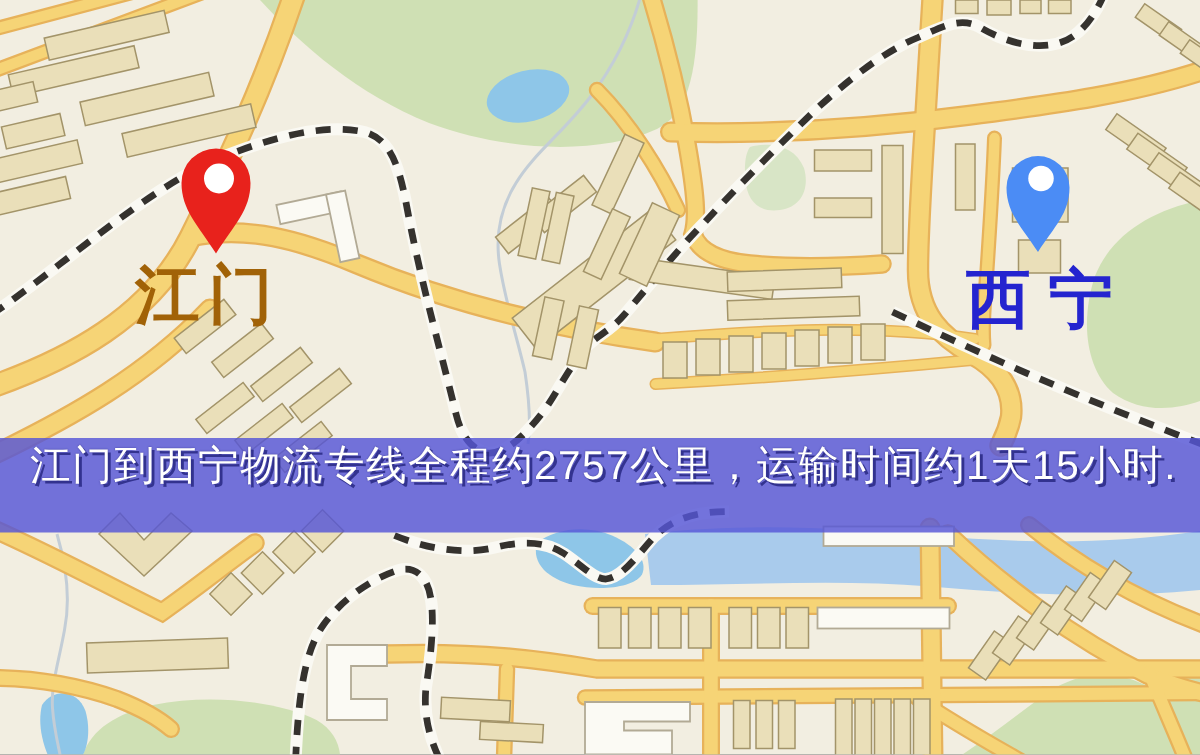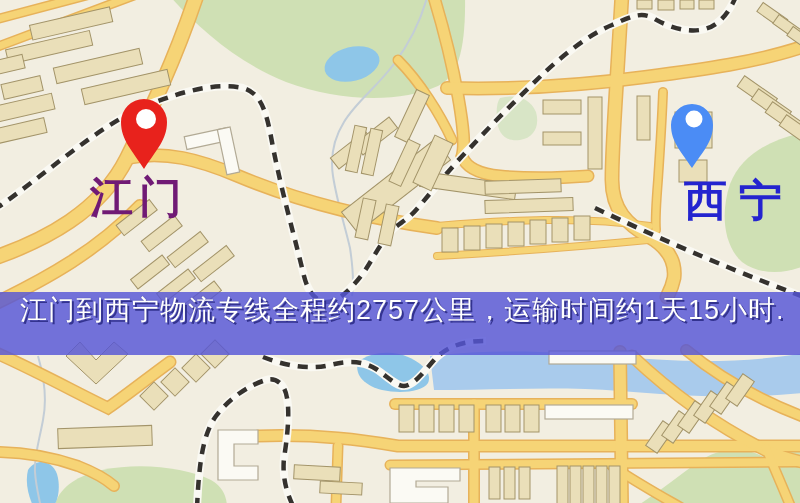--- a/index.html
+++ b/index.html
@@ -13,22 +13,22 @@
   .rail-dash path{fill:none;stroke:#35322e;stroke-width:4.5;stroke-dasharray:10 8;stroke-linecap:butt;}
   .bt{fill:#eadfb9;stroke:#a39469;stroke-width:1;}
   .bw{fill:#fbfaf4;stroke:#b2aa95;stroke-width:1.2;}
   .park{fill:#cfe0b4;}
   .park-pale{fill:#d8e5c6;}
   .water{fill:#8ec6e8;}
   .river{fill:#a9cbec;}
   .stream{fill:none;stroke:#c3cdd6;stroke-width:2;}
   
   .city{position:absolute;font-weight:bold;font-size:43px;line-height:1;white-space:nowrap;}
-  .city.origin{left:90px;top:176px;color:#701a75;letter-spacing:6px;}
-  .city.dest{left:644px;top:179px;color:#2424cf;letter-spacing:12px;margin-left:40px;}
+  .city.origin{left:90px;top:176px;color:#a16207;letter-spacing:6px;}
+  .city.dest{left:644px;top:179px;color:#2424cf;letter-spacing:12px;}
   
   .banner{position:absolute;left:0;top:292px;width:800px;height:63px;
           background:rgba(86,86,215,.82);display:flex;align-items:flex-start;}
   .banner .banner-text{font-size:27px;color:#ffffff;padding-left:20px;white-space:nowrap;
           letter-spacing:1px;
           text-shadow:2px 2px 0 rgba(40,40,130,.85), 0 0 1px rgba(40,40,130,.9);}
 </style>
 </head>
 <body>
 

